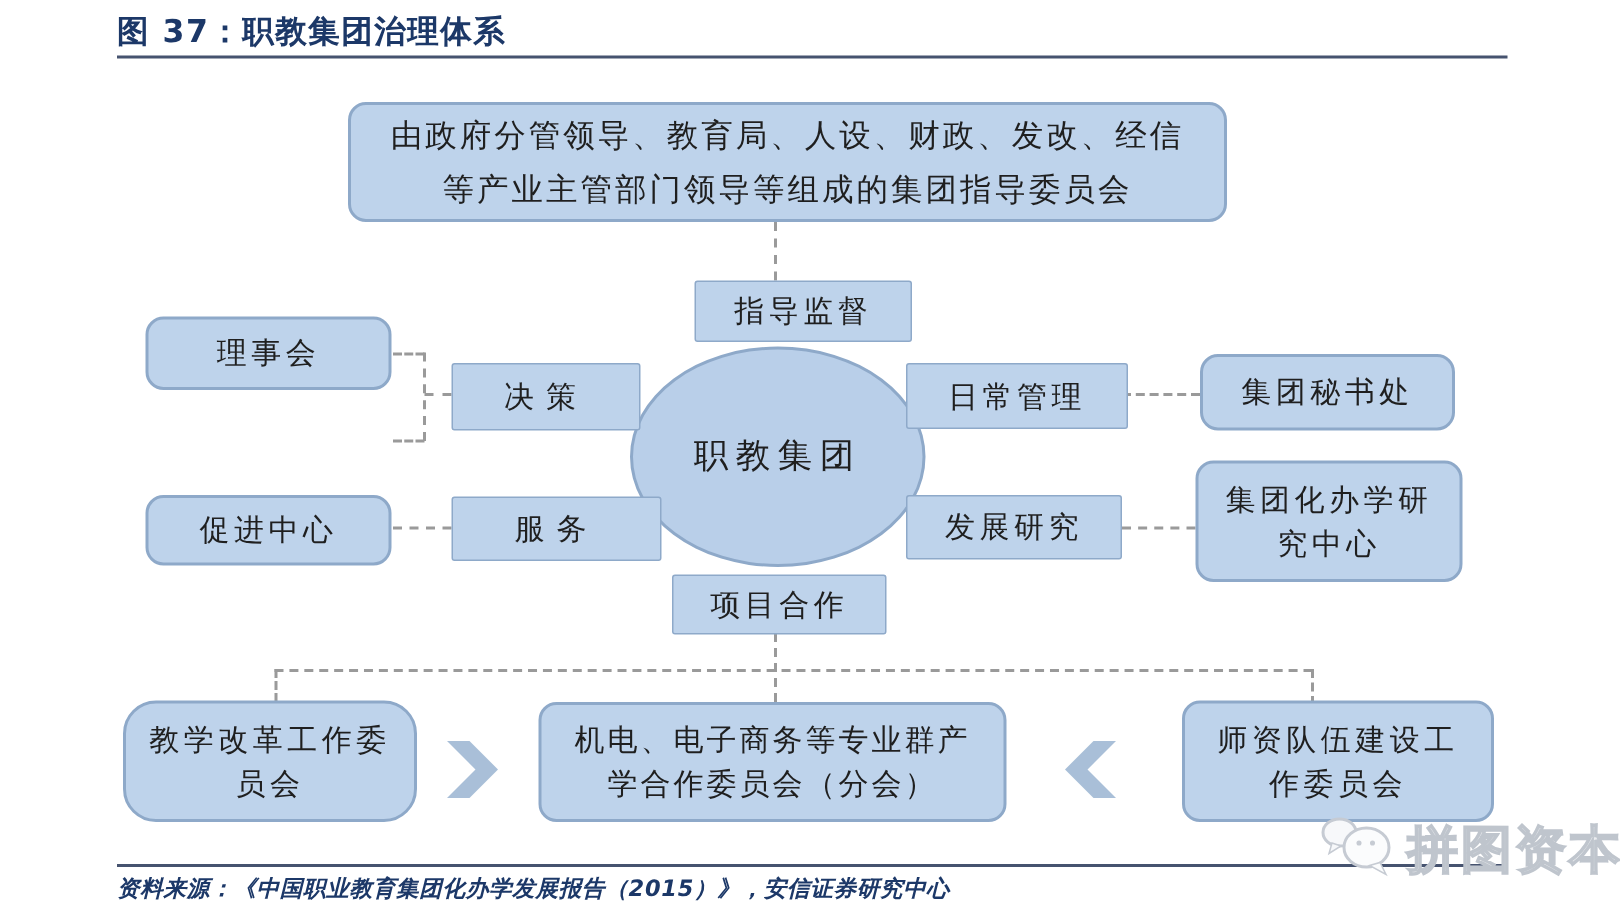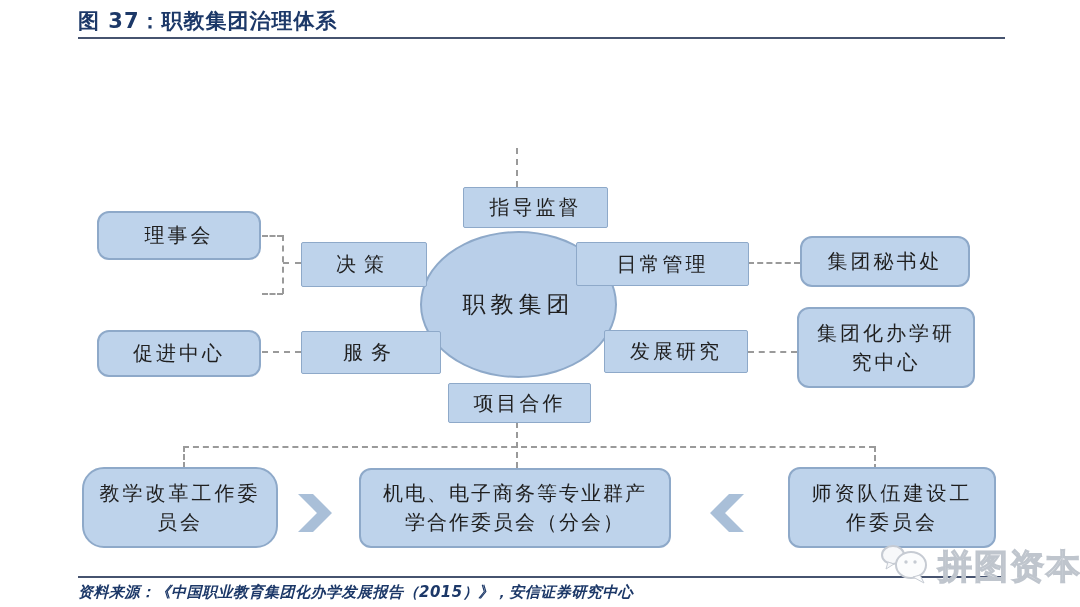--- a/index.html
+++ b/index.html
@@ -42,20 +42,21 @@
 </head>
 <body>
 
 <div class="canvas">
 
   <div class="fig-title">
     <span>图 37：</span><span>职教集团治理体系</span>
   </div>
   <div class="hrule" style="left:78px; top:37px; width:927px;"></div>
 
+  <div class="node rounded" style="left:232px; top:68px; width:586px; height:80px; font-size:21px; letter-spacing:2px; padding:0 22px; line-height:36px;">由政府分管领导、教育局、人设、财政、发改、经信等产业主管部门领导等组成的集团指导委员会</div>
 
   <div class="dash-v" style="left:516px; top:148px; height:39px;"></div>
   <div class="dash-h" style="left:262px; top:235px; width:21px;"></div>
   <div class="dash-v" style="left:282px; top:235px; height:59px;"></div>
   <div class="dash-h" style="left:283px; top:262px; width:18px;"></div>
   <div class="dash-h" style="left:262px; top:293px; width:21px;"></div>
   <div class="dash-h" style="left:262px; top:351px; width:39px;"></div>
   <div class="dash-h" style="left:748px; top:262px; width:52px;"></div>
   <div class="dash-h" style="left:748px; top:351px; width:49px;"></div>
   <div class="dash-v" style="left:516px; top:422px; height:46px;"></div>
@@ -64,21 +65,21 @@
   <div class="dash-v" style="left:874px; top:446px; height:24px;"></div>
 
   <div class="node rect" style="left:463px; top:187px; width:145px; height:41px;">指导监督</div>
   <div class="node ellipse" style="left:420px; top:231px; width:197px; height:147px;">职教集团</div>
 
   <div class="node rounded" style="left:97px; top:211px; width:164px; height:49px;">理事会</div>
   <div class="node rounded" style="left:97px; top:330px; width:164px; height:47px;text-align:center;">促进中心</div>
 
   <div class="node rect" style="left:301px; top:242px; width:126px; height:45px; letter-spacing:8px;">决策</div>
   <div class="node rect" style="left:301px; top:331px; width:140px; height:43px; letter-spacing:8px;">服务</div>
-  <div class="node rect" style="left:576px; top:242px; width:173px; height:44px;text-align:right;">日常管理</div>
+  <div class="node rect" style="left:604px; top:242px; width:148px; height:44px;text-align:right;">日常管理</div>
   <div class="node rect" style="left:604px; top:330px; width:144px; height:43px;">发展研究</div>
 
   <div class="node rounded" style="left:800px; top:236px; width:170px; height:51px;">集团秘书处</div>
   <div class="node rounded" style="left:797px; top:307px; width:178px; height:81px; padding:0 14px;">集团化办学研究中心</div>
 
   <div class="node rect" style="left:448px; top:383px; width:143px; height:40px;">项目合作</div>
 
   <div class="node rounded" style="left:82px; top:467px; width:196px; height:81px; padding:0 14px;border-radius:22px;">教学改革工作委员会</div>
   <div class="node rounded" style="left:359px; top:468px; width:312px; height:80px; padding:0 14px; letter-spacing:2px;">机电、电子商务等专业群产学合作委员会（分会）</div>
   <div class="node rounded" style="left:788px; top:467px; width:208px; height:81px; padding:0 14px;">师资队伍建设工作委员会</div>

